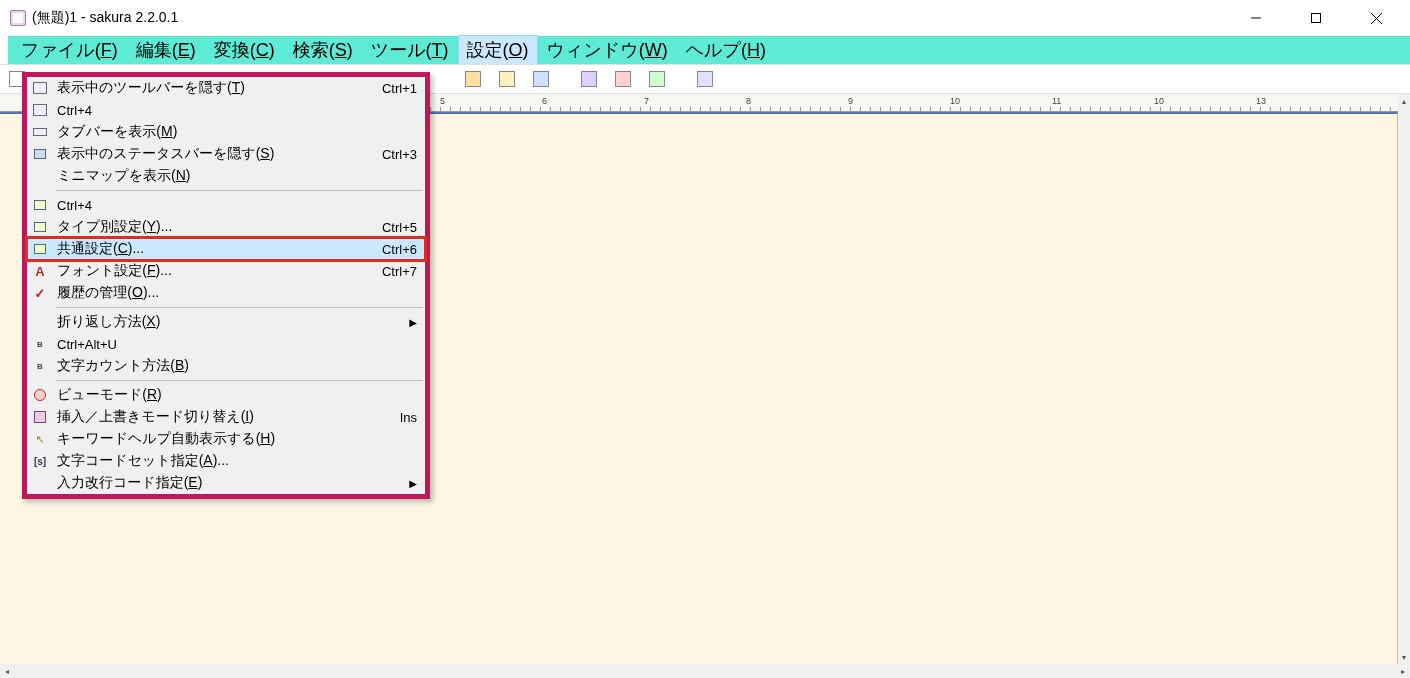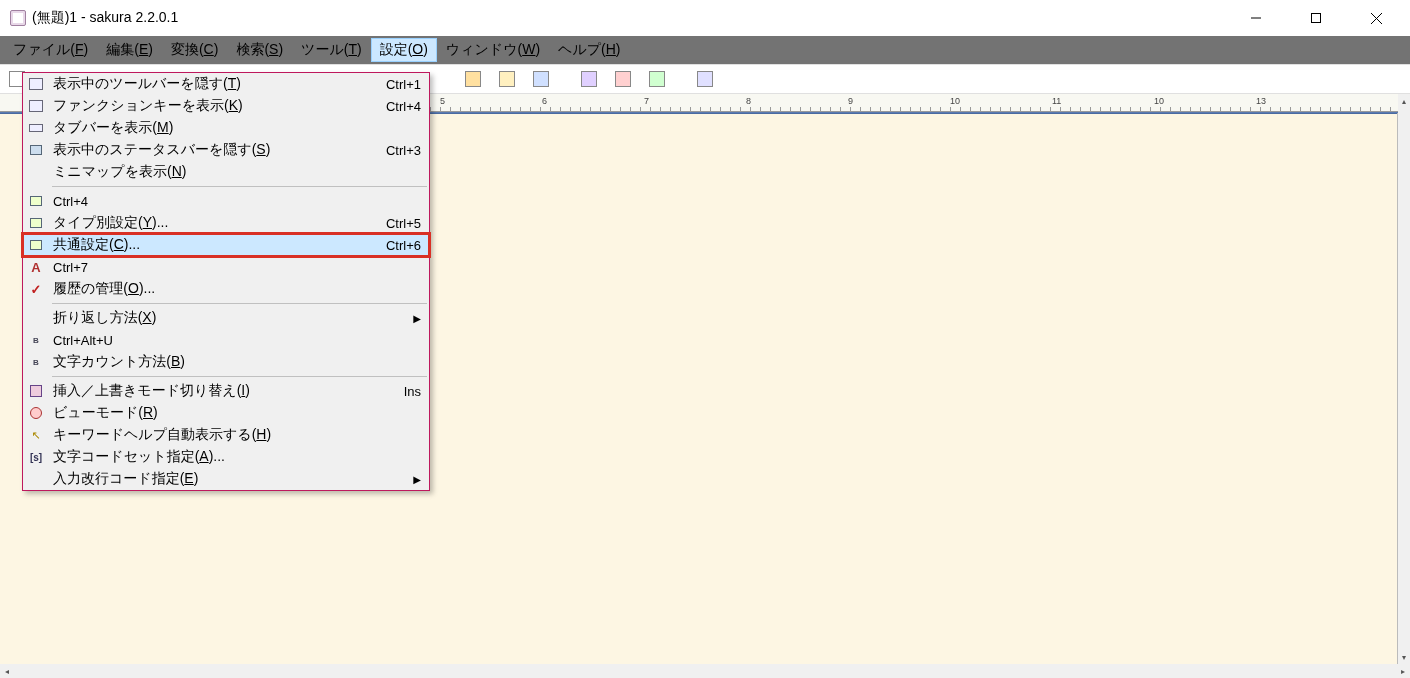--- a/index.html
+++ b/index.html
@@ -4,41 +4,41 @@
 <style>
 * { margin:0; padding:0; box-sizing:border-box; font-family:"Yu Gothic UI","Meiryo",sans-serif; }
 body { width:1410px; height:678px; background:#fff; overflow:hidden; position:relative; }
 .titlebar { height:36px; display:flex; align-items:center; padding:0 4px; background:#fff; }
 .titlebar .icon { width:16px; height:16px; margin:0 6px; background:#e8d8e8; border:1px solid #a080a0; border-radius:2px; position:relative; }
 .titlebar .icon::after { content:""; position:absolute; left:2px; top:2px; right:2px; bottom:2px; background:#fff; }
 .titlebar .title { font-size:14px; color:#000; }
 .win-controls { margin-left:auto; display:flex; }
 .win-btn { width:60px; height:36px; display:flex; align-items:center; justify-content:center; font-size:14px; }
 .win-btn svg { stroke:#000; stroke-width:1; fill:none; }
-.menubar { height:28px; display:flex; align-items:center; padding:0 4px; background:#737373; font-size:14px; }
+.menubar { height:28px; display:flex; align-items:center; padding:0 4px; background:#5eead4; font-size:18px;margin-left:8px; }
 .menu-item { padding:3px 9px; }
 .menu-item.open { background:#cce8ff; border:1px solid #99d1ff; padding:2px 8px; }
 .u { text-decoration:underline; }
 .toolbar { height:30px; border-top:1px solid #e0e0e0; border-bottom:1px solid #e0e0e0; display:flex; align-items:center; padding:0 4px; background:#fff; position:relative; }
 .tool-btn { width:26px; height:24px; display:flex; align-items:center; justify-content:center; font-size:11px; }
 .tool-icon { width:16px; height:16px; border:1px solid #888; background:#f0f0f0; }
 .tool-sep { width:8px; height:24px; }
 .ruler-area { position:absolute; left:0; right:0; top:94px; height:18px; background:#f8f8f2; border-bottom:1px solid #999; font-size:9px; color:#666; overflow:hidden; }
 .ruler-mark { position:absolute; top:2px; font-size:9px; color:#444; }
 .ruler-tick { position:absolute; bottom:0; width:1px; height:4px; background:#999; }
 .editor { position:absolute; left:0; right:0; top:112px; bottom:14px; background:#fdf6e3; border-top:1px solid #5a7ab0; }
 .editor::before { content:""; position:absolute; left:0; right:10px; top:0; height:1px; background:#4a6aa0; }
 .editor .endline { position:absolute; right:12px; top:0; bottom:0; width:1px; background:#bbb; }
 .scrollbar-v { position:absolute; right:0; top:94px; bottom:14px; width:12px; background:#f0f0f0; }
 .scroll-up, .scroll-down { height:14px; display:flex; align-items:center; justify-content:center; font-size:8px; color:#555; }
 .scroll-down { position:absolute; bottom:0; left:0; right:0; }
 .scrollbar-h { position:absolute; left:0; right:0; bottom:0; height:14px; background:#f0f0f0; display:flex; }
 .scroll-left, .scroll-right { width:14px; display:flex; align-items:center; justify-content:center; font-size:8px; color:#555; }
 
-.dropdown { position:absolute; left:22px; top:72px; width:408px; background:#f0f0f0; border:1px solid #be185d; box-shadow:3px 3px 5px rgba(0,0,0,0.25); font-size:14px; }
+.dropdown { position:absolute; left:22px; top:72px; width:408px; background:#f0f0f0; border:5px solid #be185d; box-shadow:3px 3px 5px rgba(0,0,0,0.25); font-size:14px; }
 .dd-item { display:flex; align-items:center; height:22px; position:relative; padding-left:30px; padding-right:8px; }
 .dd-item.highlight-box { outline:3px solid #d93025; outline-offset:-1px; z-index:5; background:#cce8ff; }
 .dd-label { flex:1; white-space:nowrap; }
 .dd-shortcut { color:#000; font-size:13px; }
 .dd-arrow { position:absolute; right:8px; font-size:10px; }
 .dd-sep { height:1px; margin:3px 2px 3px 29px; background:#c0c0c0; }
 .dd-icon { position:absolute; left:5px; width:16px; height:16px; display:flex; align-items:center; justify-content:center; font-size:10px; }
 .ico-box { width:14px; height:12px; border:1px solid #667; background:#eef; }
 .ico-sq  { width:12px; height:10px; border:1px solid #567; background:#cde; }
 .ico-font { font-weight:bold; color:#b03030; font-size:13px; }
@@ -248,21 +248,20 @@
       <span class="dd-icon">
         <span class="ico-box"></span>
       </span>
       <span class="dd-label">表示中のツールバーを隠す(<span class="u">T</span>)</span>
       <span class="dd-shortcut">Ctrl+1</span>
     </div>
     <div class="dd-item">
       <span class="dd-icon">
         <span class="ico-box"></span>
       </span>
-      <span class="dd-label">ファンクションキーを表示(<span class="u">K</span>)</span>
       <span class="dd-shortcut">Ctrl+4</span>
     </div>
     <div class="dd-item">
       <span class="dd-icon">
         <span class="ico-box" style="height:8px"></span>
       </span>
       <span class="dd-label">タブバーを表示(<span class="u">M</span>)</span>
     </div>
     <div class="dd-item">
       <span class="dd-icon">
@@ -292,20 +291,21 @@
       <span class="dd-icon">
         <span class="ico-sq" style="background:#efc"></span>
       </span>
       <span class="dd-label">共通設定(<span class="u">C</span>)...</span>
       <span class="dd-shortcut">Ctrl+6</span>
     </div>
     <div class="dd-item">
       <span class="dd-icon">
         <span class="ico-font">A</span>
       </span>
+      <span class="dd-label">フォント設定(<span class="u">F</span>)...</span>
       <span class="dd-shortcut">Ctrl+7</span>
     </div>
     <div class="dd-item">
       <span class="dd-icon">
         <span class="ico-check">✓</span>
       </span>
       <span class="dd-label">履歴の管理(<span class="u">O</span>)...</span>
     </div>
     <div class="dd-sep"></div>
     <div class="dd-item">
@@ -320,33 +320,33 @@
     </div>
     <div class="dd-item">
       <span class="dd-icon">
         <span class="ico-byte">B</span>
       </span>
       <span class="dd-label">文字カウント方法(<span class="u">B</span>)</span>
     </div>
     <div class="dd-sep"></div>
     <div class="dd-item">
       <span class="dd-icon">
+        <span class="ico-ro"></span>
+      </span>
+      <span class="dd-label">ビューモード(<span class="u">R</span>)</span>
+    </div>
+    <div class="dd-item">
+      <span class="dd-icon">
         <span class="ico-ins"></span>
       </span>
       <span class="dd-label">挿入／上書きモード切り替え(<span class="u">I</span>)</span>
       <span class="dd-shortcut">Ins</span>
     </div>
     <div class="dd-item">
       <span class="dd-icon">
-        <span class="ico-ro"></span>
-      </span>
-      <span class="dd-label">ビューモード(<span class="u">R</span>)</span>
-    </div>
-    <div class="dd-item">
-      <span class="dd-icon">
         <span class="ico-arrow">↖</span>
       </span>
       <span class="dd-label">キーワードヘルプ自動表示する(<span class="u">H</span>)</span>
     </div>
     <div class="dd-item">
       <span class="dd-icon">
         <span class="ico-code">[s]</span>
       </span>
       <span class="dd-label">文字コードセット指定(<span class="u">A</span>)...</span>
     </div>

